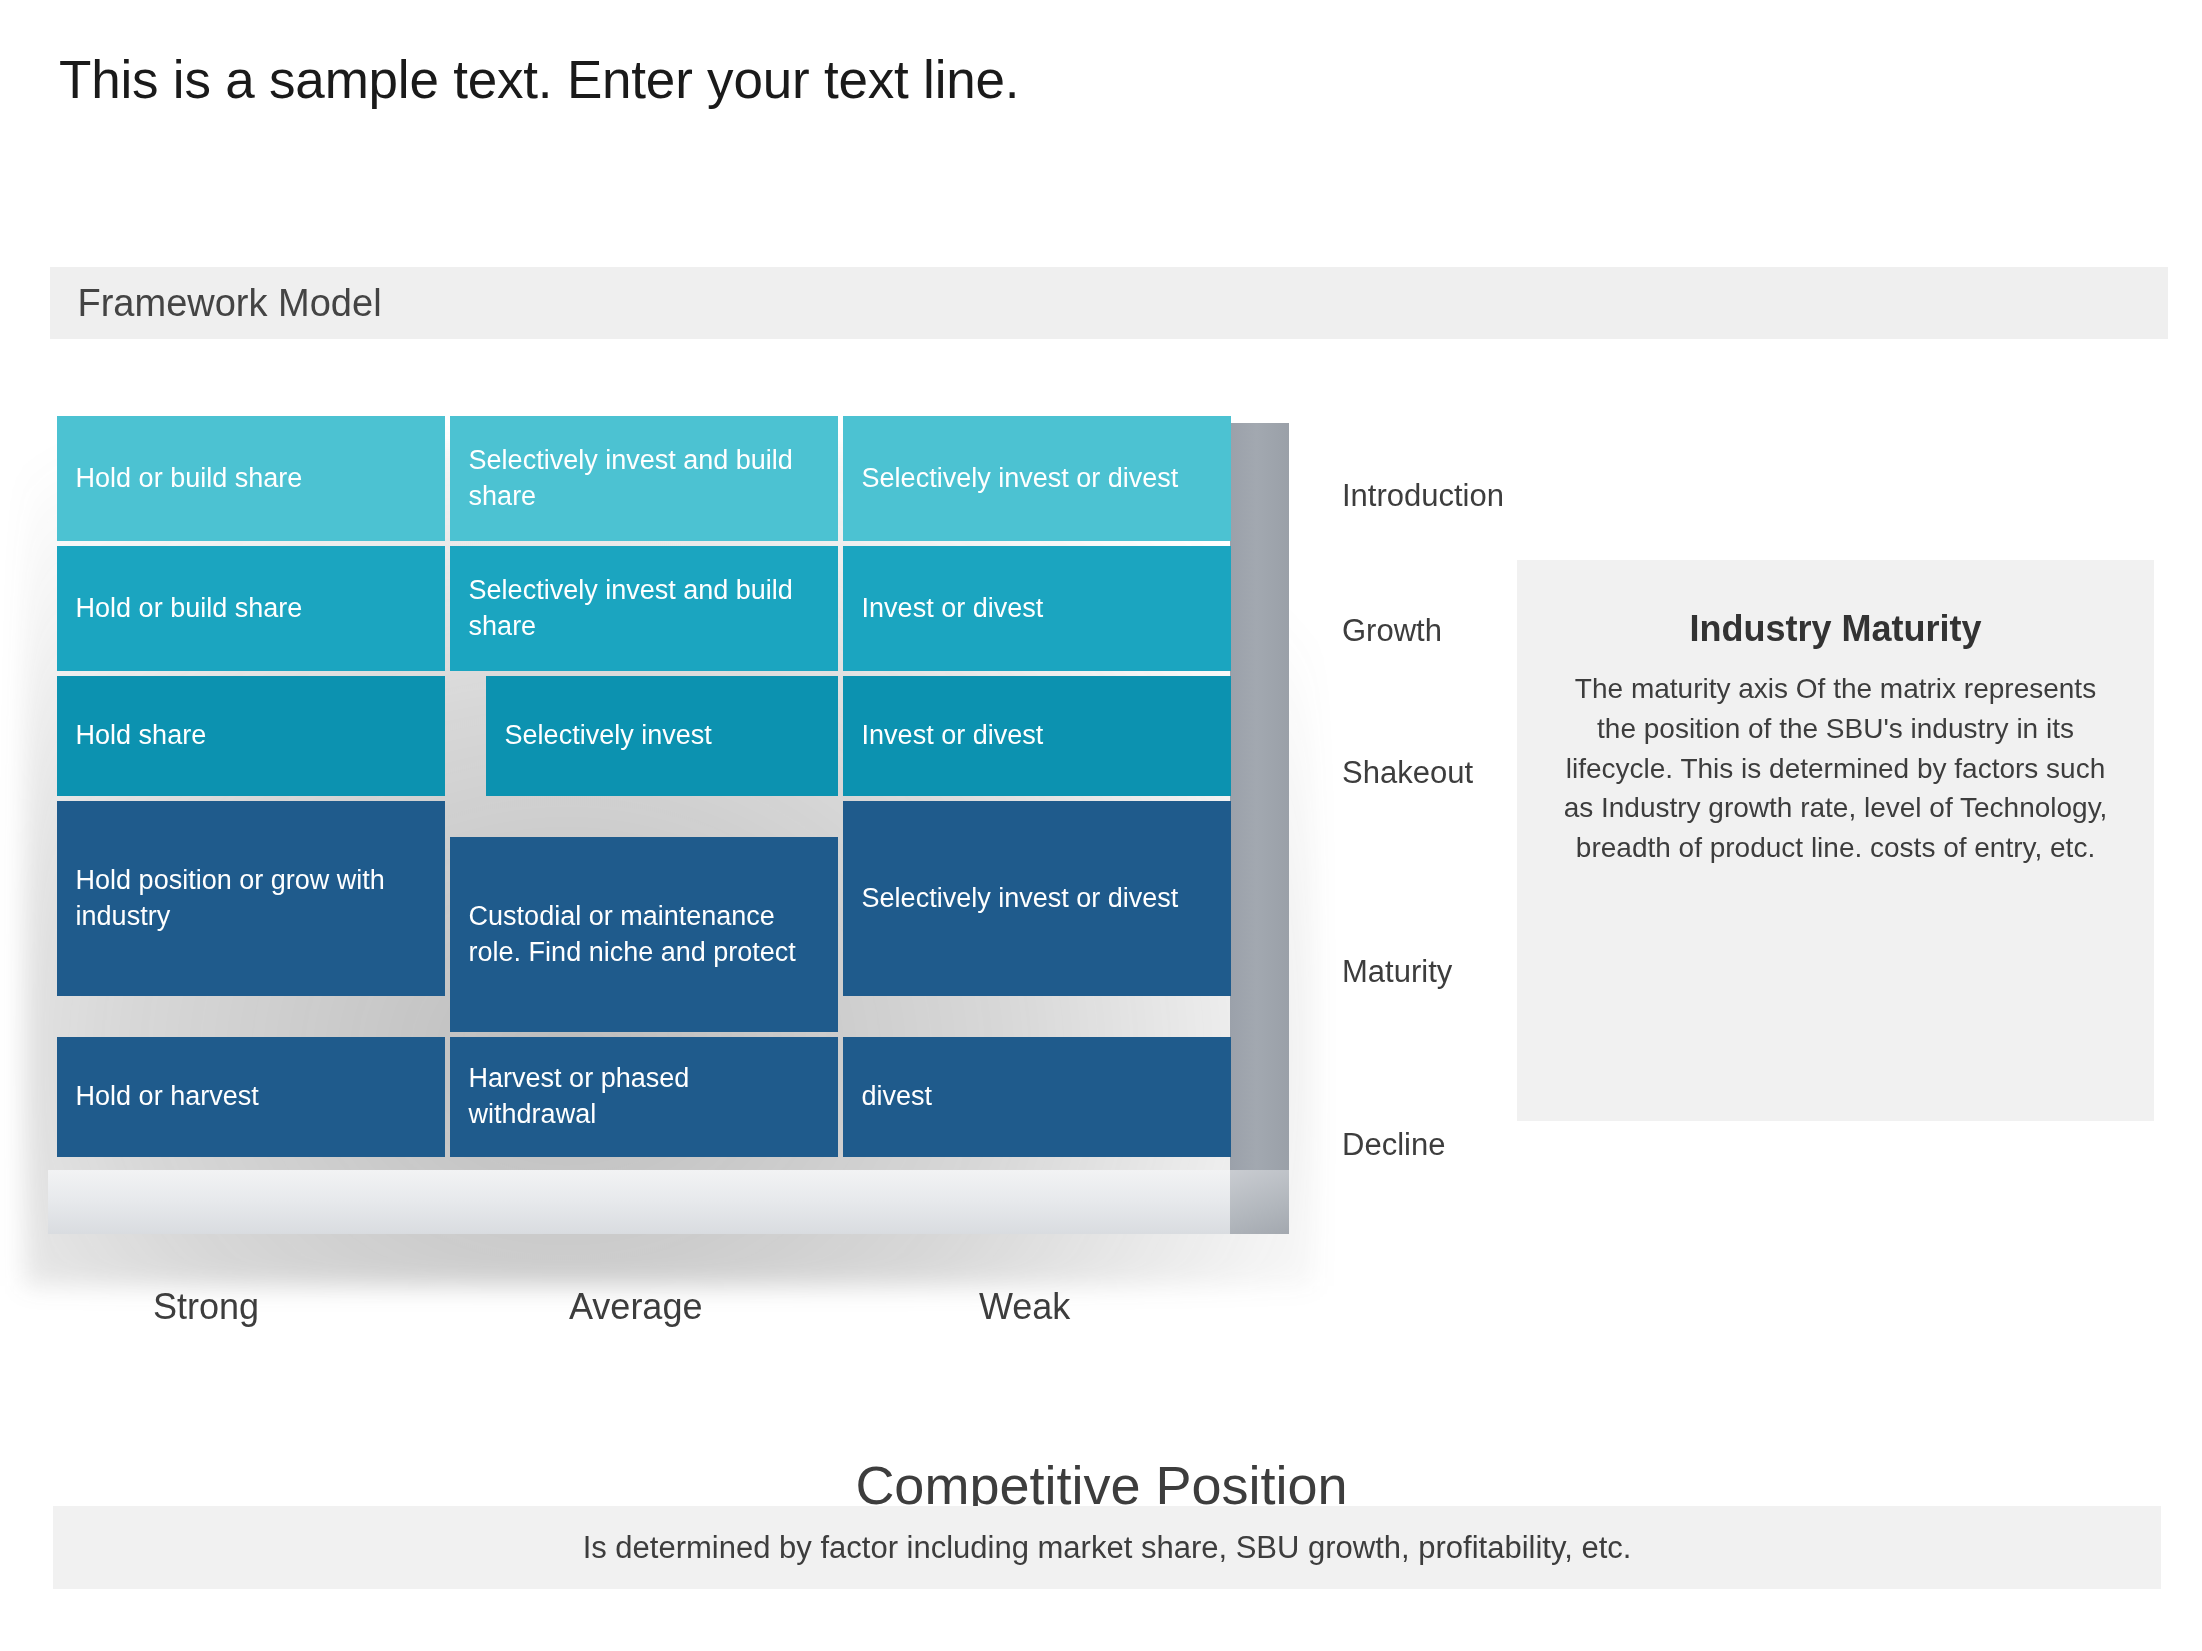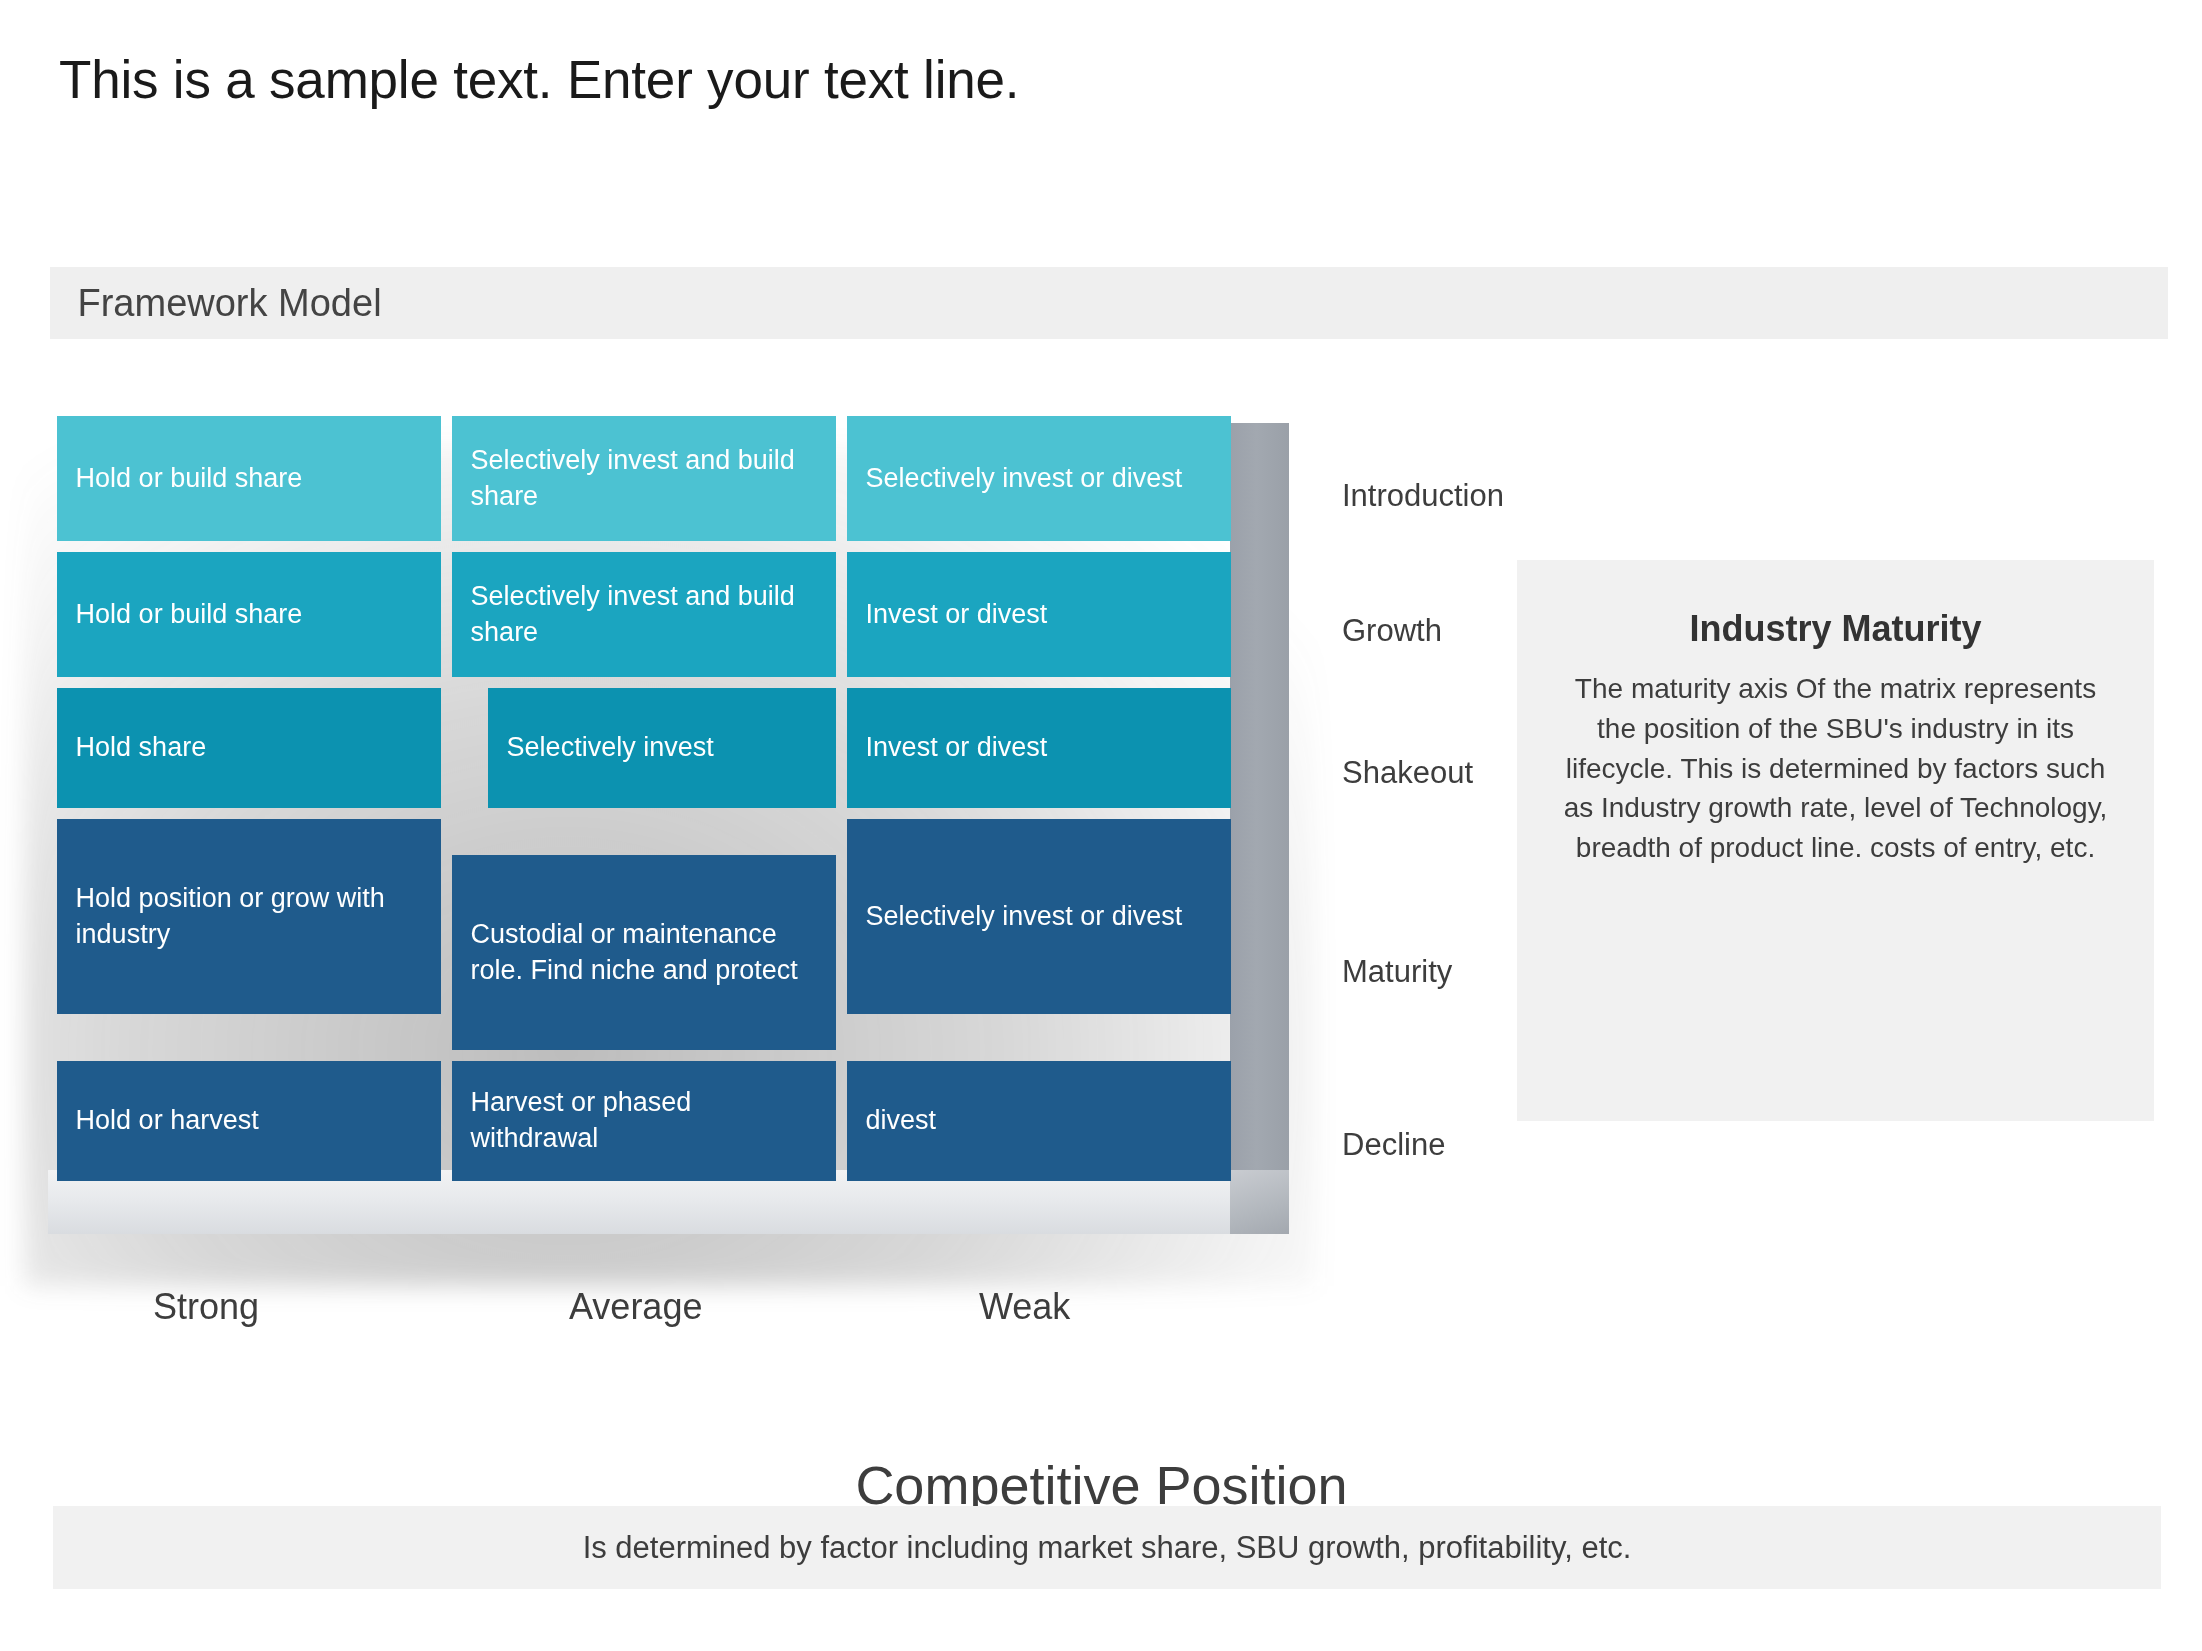--- a/index.html
+++ b/index.html
@@ -99,21 +99,21 @@
 
   
   .matrix-grid {
     position: absolute;
     left: 8.6px;
     top: 0px;
     width: 1174px;
     display: grid;
     grid-template-columns: 1fr 1fr 1fr;
     grid-auto-rows: auto;
-    gap: 11px;
+    gap: 5px;
     background: transparent;
   }
   .cell {
     position: relative;
     display: flex;
     align-items: center;
     padding: 15.5px 19px;
     box-sizing: border-box;
     color: #ffffff;
     font-size: 27px;

